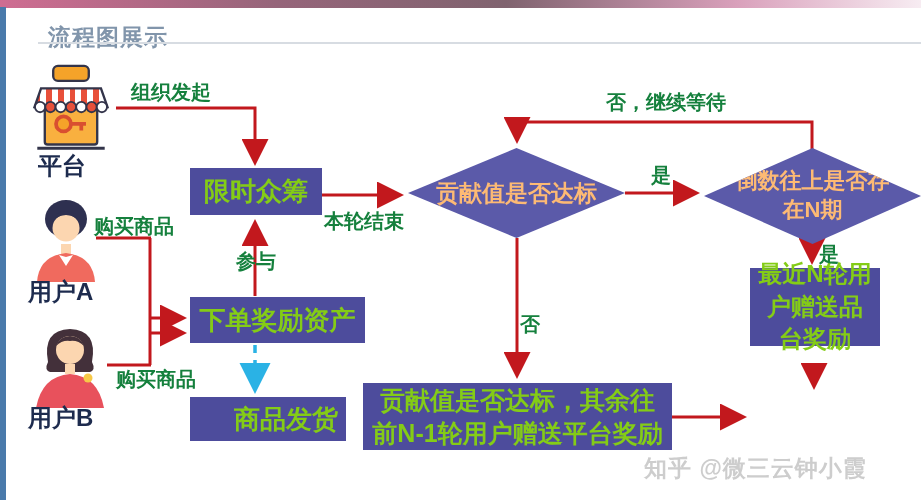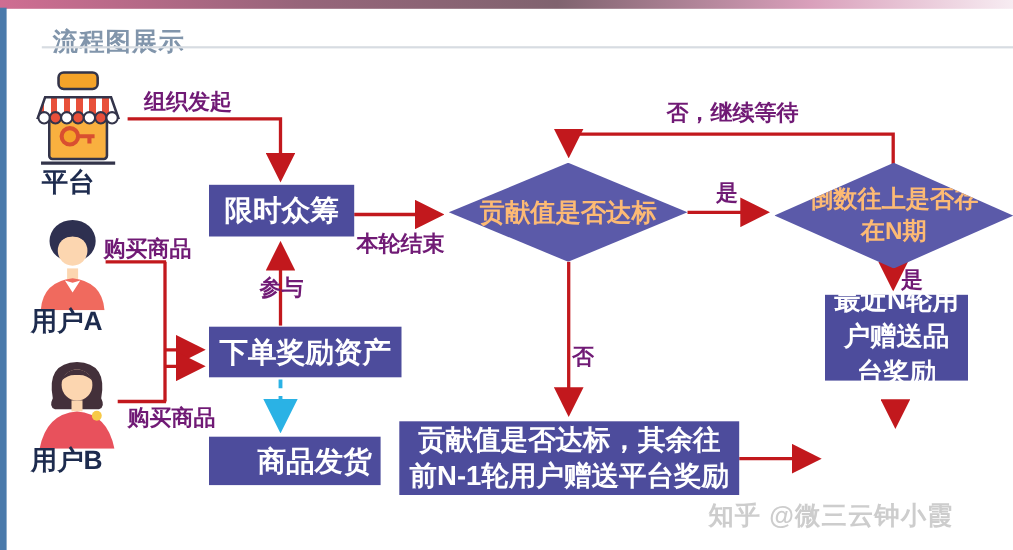--- a/index.html
+++ b/index.html
@@ -9,36 +9,36 @@
   }
   
   .top-strip{position:absolute;left:0;top:0;width:921px;height:8px;
     background:linear-gradient(90deg,#cf6d92 0%,#96657a 30%,#80636f 55%,#d9a0bb 80%,#f7ecf2 100%);}
   .left-bar{position:absolute;left:0;top:7px;width:6px;height:493px;background:#4a7aab;}
   .page-title{position:absolute;left:48px;top:10px;font-size:23px;font-weight:bold;color:#8195ab;letter-spacing:1px;margin-top:12px;}
   .title-rule{position:absolute;left:38px;top:42px;width:883px;height:2px;background:#d7dce2;}
   .watermark{position:absolute;left:644px;top:453px;font-size:23px;font-weight:bold;color:#cdcdcd;letter-spacing:1px;}
 
   
-  .fbox{position:absolute;background:#4d4c9c;color:#ffffff;font-weight:bold;
+  .fbox{position:absolute;background:#4d4c9c;color:#84cc16;font-weight:bold;
     display:flex;align-items:center;justify-content:center;text-align:center;white-space:pre-line;}
   .diamond{position:absolute;background:#5b5aa9;color:#fdba74;font-weight:bold;
     display:flex;align-items:center;justify-content:center;text-align:center;white-space:pre-line;
     clip-path:polygon(50% 0,100% 50%,50% 100%,0 50%);}
   #n-crowdfund{left:190px;top:168px;width:132px;height:47px;font-size:26px;}
   #n-order{left:190px;top:297px;width:175px;height:46px;font-size:26px;}
   #n-ship{left:190px;top:397px;width:120px;height:44px;font-size:26px;padding-left:36px;}
   #n-check1{left:408px;top:148px;width:217px;height:90px;font-size:23px;}
   #n-check2{left:704px;top:148px;width:217px;height:96px;font-size:22px;line-height:1.3;}
   #n-recent{left:750px;top:268px;width:130px;height:78px;font-size:24px;line-height:1.35;}
   #n-end{left:750px;top:393px;width:130px;height:44px;font-size:26px;}
   #n-noreward{left:363px;top:383px;width:309px;height:67px;font-size:25px;line-height:1.3;}
 
   
-  .elabel{position:absolute;color:#701a75;font-weight:bold;font-size:20px;white-space:nowrap;}
+  .elabel{position:absolute;color:#15803d;font-weight:bold;font-size:20px;white-space:nowrap;}
   #l-organize{left:131px;top:79px;}
   #l-roundend{left:324px;top:168px;margin-top:40px;}
   #l-participate{left:236px;top:248px;}
   #l-buya{left:94px;top:213px;}
   #l-buyb{left:116px;top:366px;}
   #l-yes1{left:651px;top:162px;}
   #l-yes2{left:819px;top:241px;}
   #l-no1{left:520px;top:311px;}
   #l-nowait{left:606px;top:89px;}
 

